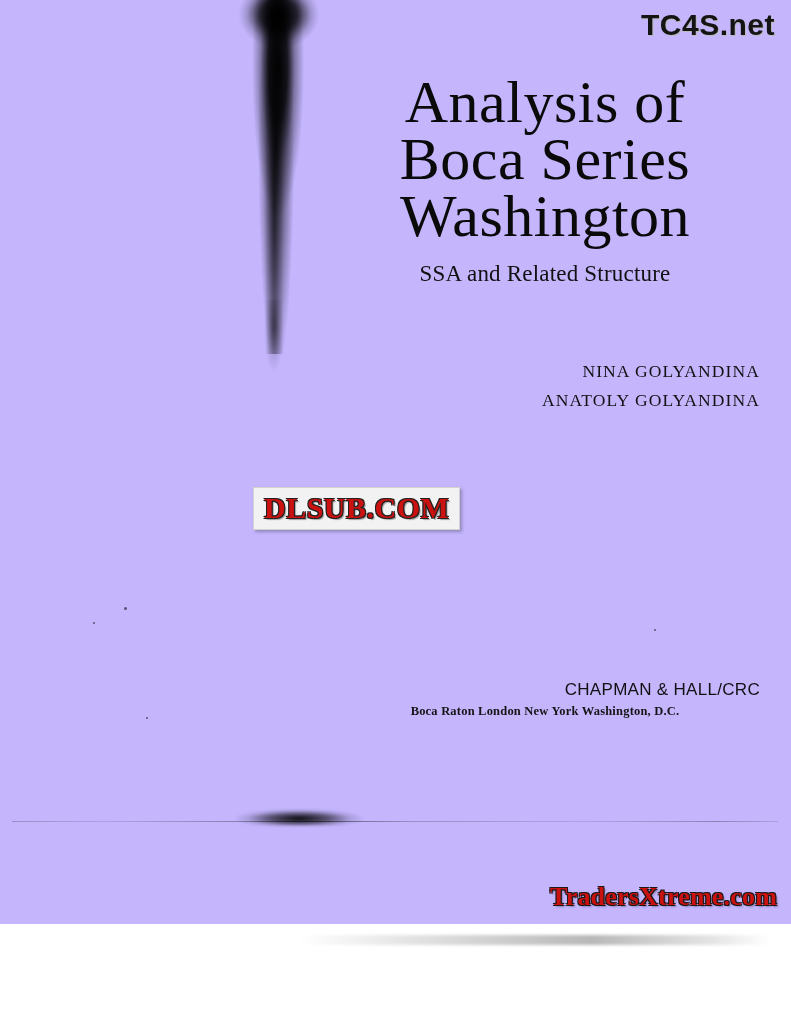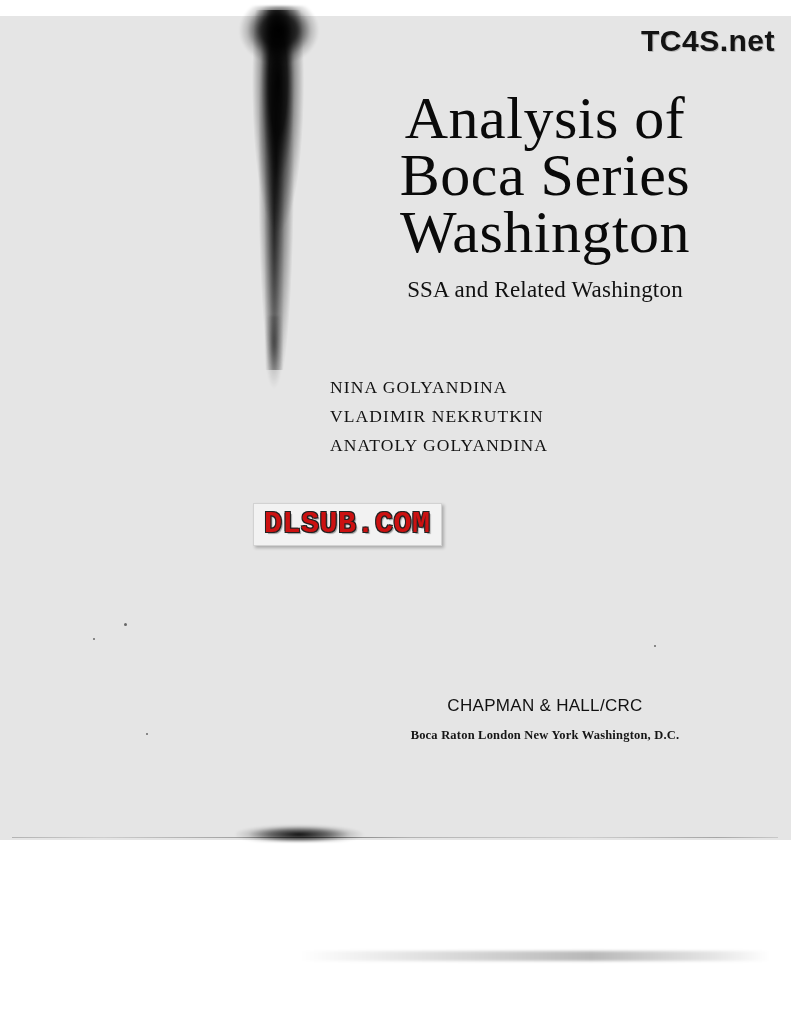--- a/index.html
+++ b/index.html
@@ -13,24 +13,24 @@
     position: relative;
     overflow: hidden;
     font-family: "Liberation Serif", serif;
     color: #000000;
   }
 
   
   #page {
     position: absolute;
     left: 0;
-    top: 16px;
+    top: 0;
     width: 791px;
-    height: 824px;
-    background: #e5e5e5;
+    height: 924px;
+    background: #c4b5fd;
   }
 
   
   #tc4s {
     position: absolute;
     right: 16px;
     top: 8px;
     font-family: "Liberation Sans", sans-serif;
     font-weight: bold;
     font-size: 30px;
@@ -96,42 +96,42 @@
     letter-spacing: 0.2px;
     color: #111111;
   }
 
   
   #authors {
     position: absolute;
     left: 330px;
     top: 357px;
     width: 430px;
-    text-align: left;
+    text-align: right;
   }
   .author {
     font-family: "Liberation Serif", serif;
     font-size: 17.5px;
     line-height: 29px;
     letter-spacing: 1.1px;
     color: #121212;
   }
 
   
   #dlsub {
     position: absolute;
     left: 253px;
     top: 487px;
     padding: 3px 10px 4px 10px;
     background: #f2f2f2;
     border: 1px solid #d2d2d2;
     box-shadow: 2px 2px 3px rgba(0,0,0,0.25);
   }
   #dlsub-text {
-    font-family: Liberation Mono, monospace;
+    font-family: Liberation Serif, serif;
     font-weight: bold;
     font-size: 30px;
     letter-spacing: 0.5px;
     color: #cc1111;
     text-shadow:
       -1px -1px 0 #222, 1px -1px 0 #222,
       -1px 1px 0 #222, 1px 1px 0 #222,
       2px 2px 1px rgba(0,0,0,0.35);
     white-space: nowrap;
   }
@@ -142,23 +142,24 @@
     left: 330px;
     top: 680px;
     width: 430px;
     text-align: center;
   }
   #publisher-name {
     font-family: "Liberation Sans", sans-serif;
     font-size: 17px;
     letter-spacing: 0.3px;
     color: #111111;
+    text-align: right;
   }
   #publisher-cities {
-    margin-top: 12px;
+    margin-top: 4px;
     font-family: "Liberation Serif", serif;
     font-weight: bold;
     font-size: 12.5px;
     letter-spacing: 0.2px;
     color: #151515;
     white-space: nowrap;
   }
 
   
   #edge-line {
@@ -225,26 +226,25 @@
   <div id="tc4s">TC4S.net</div>
 
   <div class="smudge" id="smudge-head"></div>
   <div class="smudge" id="smudge-main"></div>
   <div class="smudge" id="smudge-tail"></div>
 
   <div id="title-block">
     <div class="title-line">Analysis of</div>
     <div class="title-line">Boca Series</div>
     <div class="title-line">Washington</div>
-    <div id="subtitle">SSA and Related Washington</div>
+    <div id="subtitle">SSA and Related Structure</div>
   </div>
 
   <div id="authors">
     <div class="author">NINA GOLYANDINA</div>
-    <div class="author">VLADIMIR NEKRUTKIN</div>
     <div class="author">ANATOLY GOLYANDINA</div>
   </div>
 
   <div id="dlsub">
     <div id="dlsub-text">DLSUB.COM</div>
   </div>
 
   <div id="publisher">
     <div id="publisher-name">CHAPMAN &amp; HALL/CRC</div>
     <div id="publisher-cities">Boca Raton   London   New York   Washington, D.C.</div>
@@ -252,14 +252,15 @@
 
   <div class="speck" id="speck-1"></div>
   <div class="speck" id="speck-2"></div>
   <div class="speck" id="speck-3"></div>
   <div class="speck" id="speck-4"></div>
 
   <div id="edge-blob"></div>
   <div id="edge-line"></div>
   <div id="edge-smear"></div>
 
+  <div id="traders">TradersXtreme.com</div>
 
 </div>
 
 </body></html>

